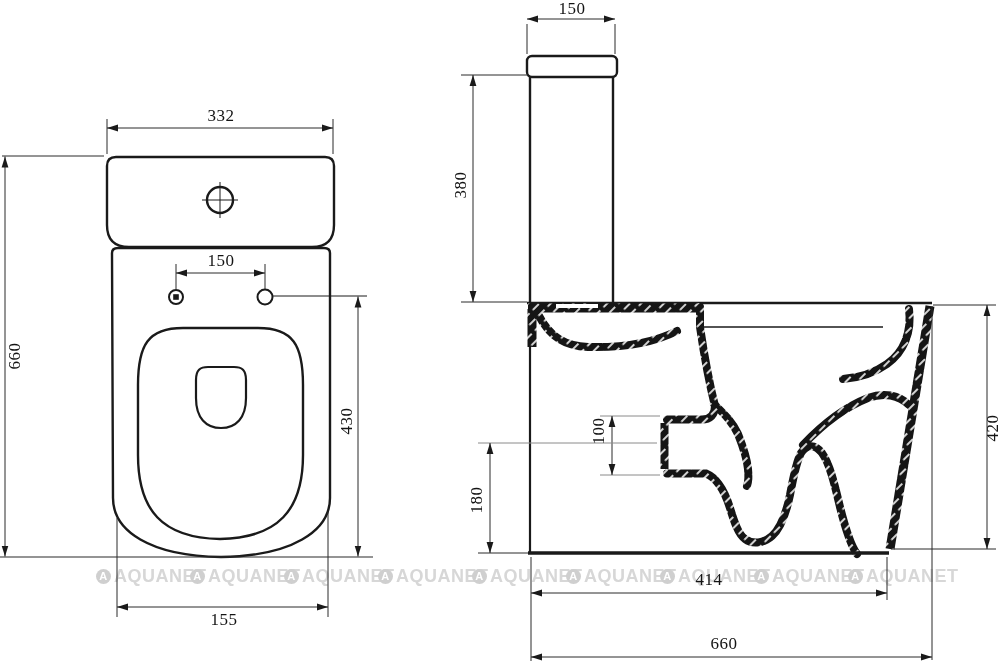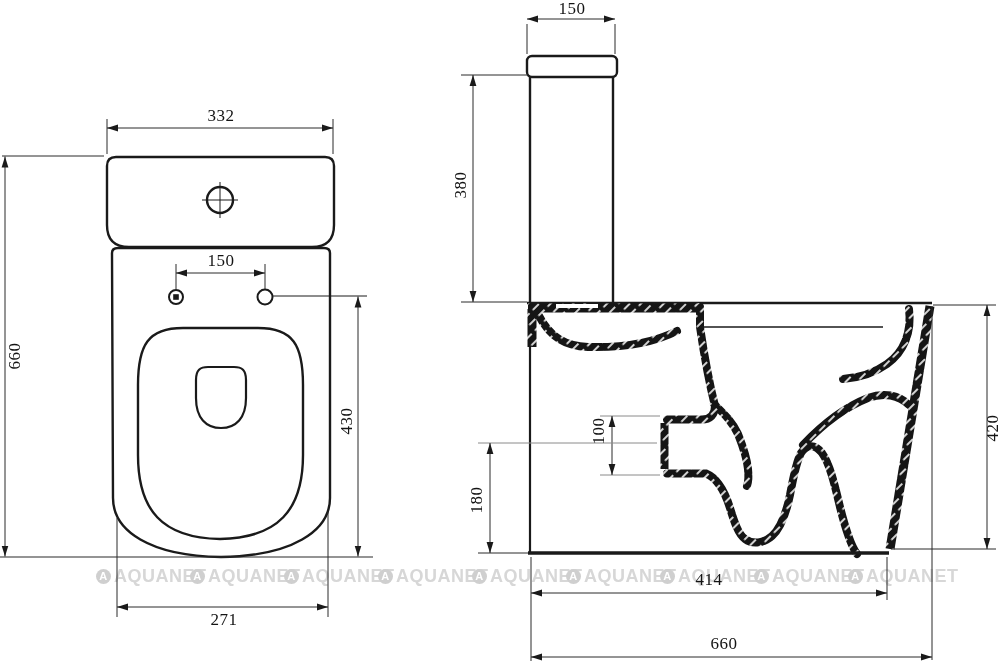--- a/index.html
+++ b/index.html
@@ -154,21 +154,21 @@
       <line x1="933" y1="305" x2="996" y2="305"></line>
       <line x1="891" y1="549" x2="996" y2="549"></line>
       <line x1="987" y1="305" x2="987" y2="549" marker-start="url(#arr)" marker-end="url(#arr)"></line>
     </g>
   </svg>
 
   <div class="dim-label" style="left:221px;top:116px">332</div>
   <div class="dim-label" style="left:221px;top:261px">150</div>
   <div class="dim-label rot" style="left:15px;top:356px">660</div>
   <div class="dim-label rot" style="left:347px;top:421px">430</div>
-  <div class="dim-label" style="left:224px;top:620px">271</div>
+  <div class="dim-label" style="left:224px;top:620px">155</div>
 
   <div class="dim-label" style="left:572px;top:9px">150</div>
   <div class="dim-label rot" style="left:461px;top:185px">380</div>
   <div class="dim-label rot" style="left:599px;top:431px">100</div>
   <div class="dim-label rot" style="left:477px;top:500px">180</div>
   <div class="dim-label rot" style="left:993px;top:428px">420</div>
   <div class="dim-label" style="left:709px;top:580px">414</div>
   <div class="dim-label" style="left:724px;top:644px">660</div>
 
 </div>

